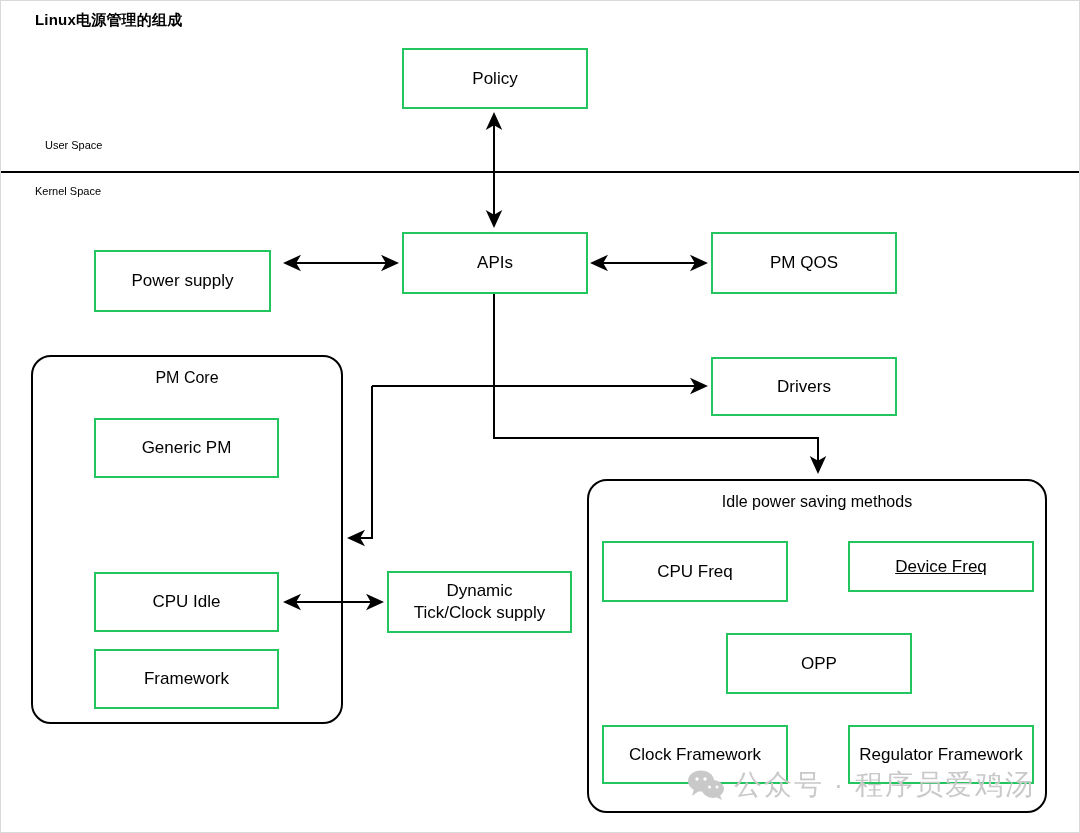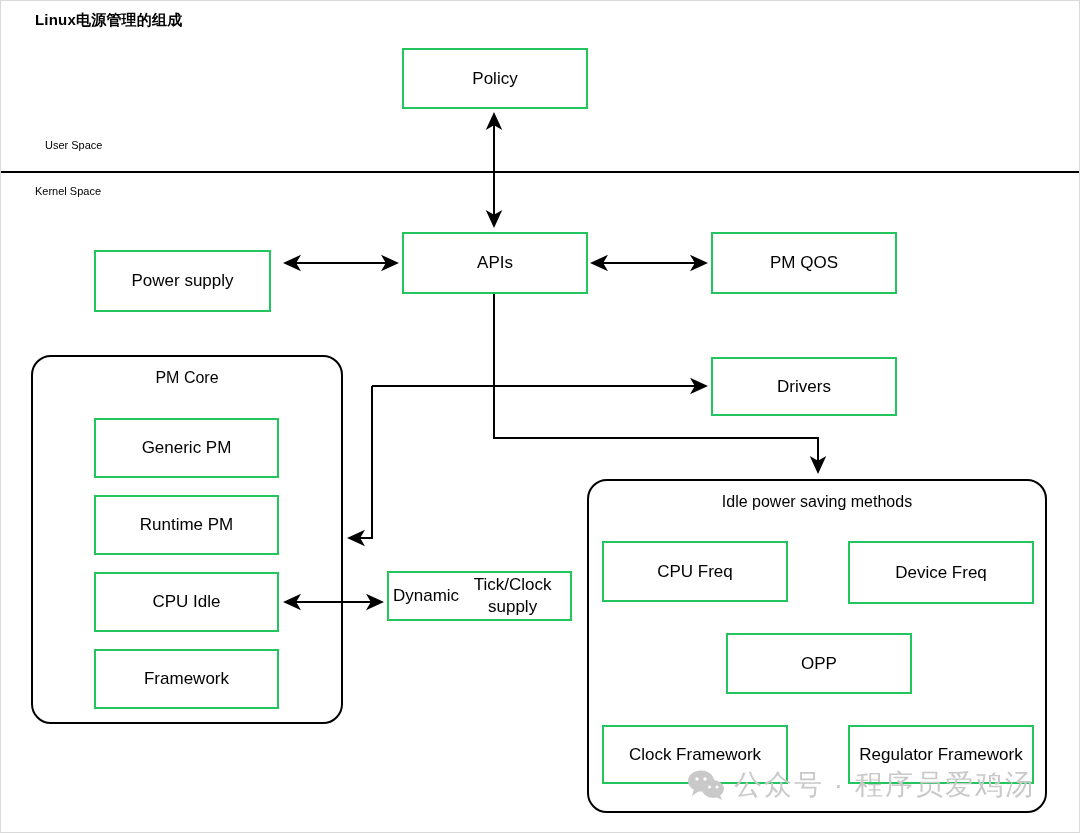--- a/index.html
+++ b/index.html
@@ -96,38 +96,37 @@
       <line x1="285" y1="601" x2="380" y2="601" marker-start="url(#ah)" marker-end="url(#ah)"></line>
     </g>
   </svg>
 
   <div class="box" style="left:401px;top:47px;width:186px;height:61px;">Policy</div>
   <div class="box" style="left:401px;top:231px;width:186px;height:62px;">APIs</div>
   <div class="box" style="left:93px;top:231px;width:177px;height:62px;margin-top:18px;">Power supply</div>
   <div class="box" style="left:710px;top:231px;width:186px;height:62px;">PM QOS</div>
   <div class="box" style="left:710px;top:356px;width:186px;height:59px;">Drivers</div>
 
-  <div class="box" style="left:386px;top:570px;width:185px;height:50px;flex-direction:row;">
+  <div class="box" style="left:386px;top:570px;width:185px;height:62px;flex-direction:column;">
     <span>Dynamic</span>
     <span>Tick/Clock supply</span>
   </div>
 
   <div class="group" style="left:30px;top:354px;width:312px;height:369px;">
     <div class="group-title">PM Core</div>
   </div>
   <div class="box" style="left:93px;top:417px;width:185px;height:60px;">Generic PM</div>
-  <div class="box" style="left:93px;top:494px;width:185px;height:60px;">Runtime PM</div>
   <div class="box" style="left:93px;top:571px;width:185px;height:60px;">CPU Idle</div>
   <div class="box" style="left:93px;top:648px;width:185px;height:60px;">Framework</div>
 
   <div class="group" style="left:586px;top:478px;width:460px;height:334px;">
     <div class="group-title">Idle power saving methods</div>
   </div>
   <div class="box" style="left:601px;top:540px;width:186px;height:61px;">CPU Freq</div>
-  <div class="box" style="left:847px;top:540px;width:186px;height:63px;">Device Freq</div>
+  <div class="box" style="left:847px;top:540px;width:186px;height:51px;text-decoration:underline;">Device Freq</div>
   <div class="box" style="left:725px;top:632px;width:186px;height:61px;">OPP</div>
   <div class="box" style="left:847px;top:724px;width:186px;height:59px;">Regulator Framework</div>
   <div class="box" style="left:601px;top:724px;width:186px;height:59px;">Clock Framework</div>
 
   <div class="watermark">
     <svg class="wechat-ico" width="38" height="30" viewBox="0 0 38 30">
       <ellipse cx="14" cy="11" rx="13" ry="10.5" fill="#c9c9c9"></ellipse>
       <path d="M7,19 L5,26 L12,21 Z" fill="#c9c9c9"></path>
       <ellipse cx="26" cy="19" rx="11" ry="9" fill="#c9c9c9"></ellipse>
       <path d="M33,25 L35,30 L29,27 Z" fill="#c9c9c9"></path>

